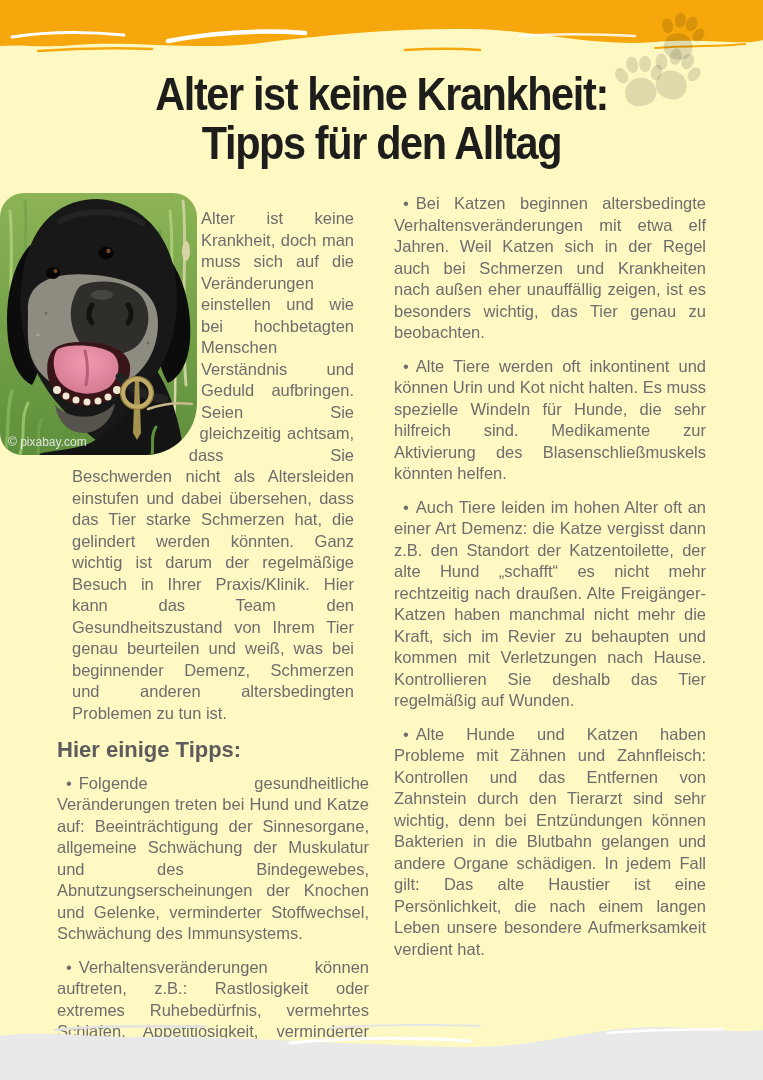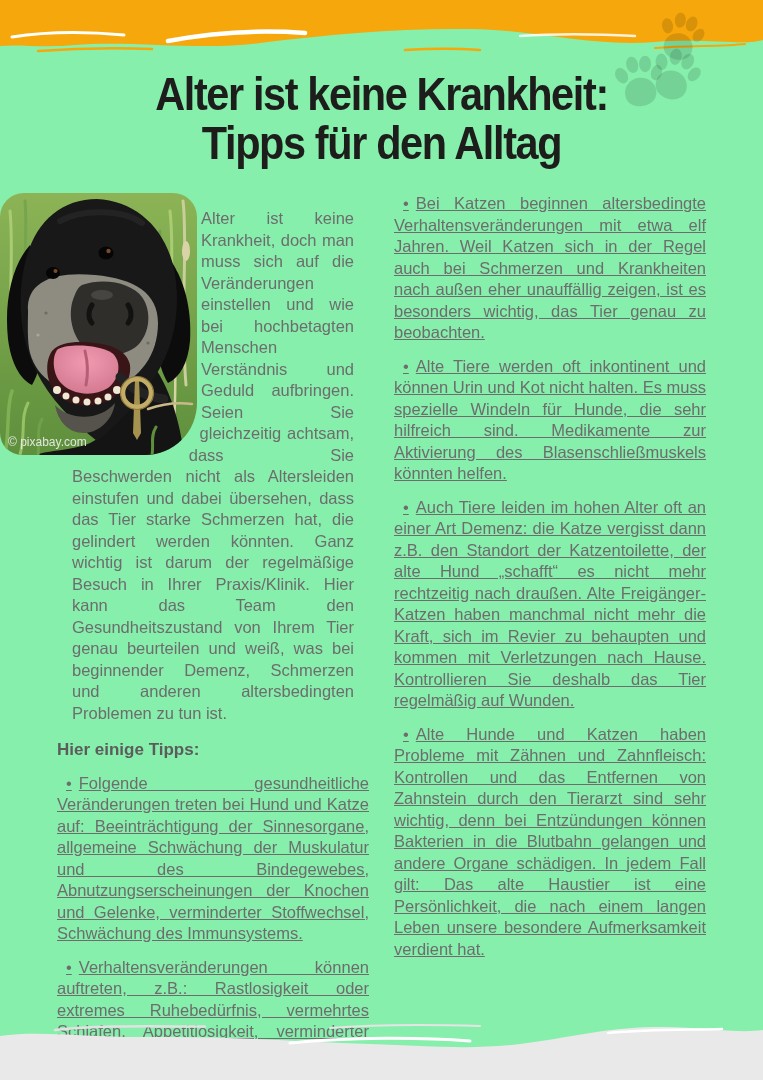--- a/index.html
+++ b/index.html
@@ -3,21 +3,21 @@
 <meta charset="utf-8">
 <style>
   * { margin:0; padding:0; box-sizing:border-box; }
   html,body { background:#ffffff; }
   body { font-family:"Liberation Sans","DejaVu Sans",sans-serif; }
 
   .page {
     position:relative;
     width:763px; height:1080px;
     margin:0 auto;
-    background:#86efac;
+    background:#fef9c3;
     overflow:hidden;
   }
 
   
   .header-wave { position:absolute; top:0; left:0; width:763px; height:64px; display:block; }
   
   .paw-overlay { position:absolute; top:0; left:0; width:763px; height:220px; pointer-events:none; }
 
   
   .title {
@@ -56,26 +56,26 @@
     overflow:hidden;
     shape-outside:margin-box;
     position:relative;
     text-decoration:underline;
   }
   .dog-photo svg { display:block; width:100%; height:100%; }
 
   .intro { margin:15px; }
   .tips-heading {
     margin-top:15px;
-    font-size:17px;
+    font-size:22px;
     font-weight:700;
     color:#5c5c5c;
     text-align:left;
   }
-  .tip { margin-top:12px; text-indent:9px;text-decoration:underline; }
+  .tip { margin-top:12px; text-indent:9px; }
   .tip .bullet { margin-right:7px; }
   .col-right .tip:first-child { margin-top:0; }
 
   
   .footer-wave { position:absolute; bottom:0; left:0; width:763px; height:58px; display:block; }
 </style>
 </head>
 <body>
 
 <div class="page">

